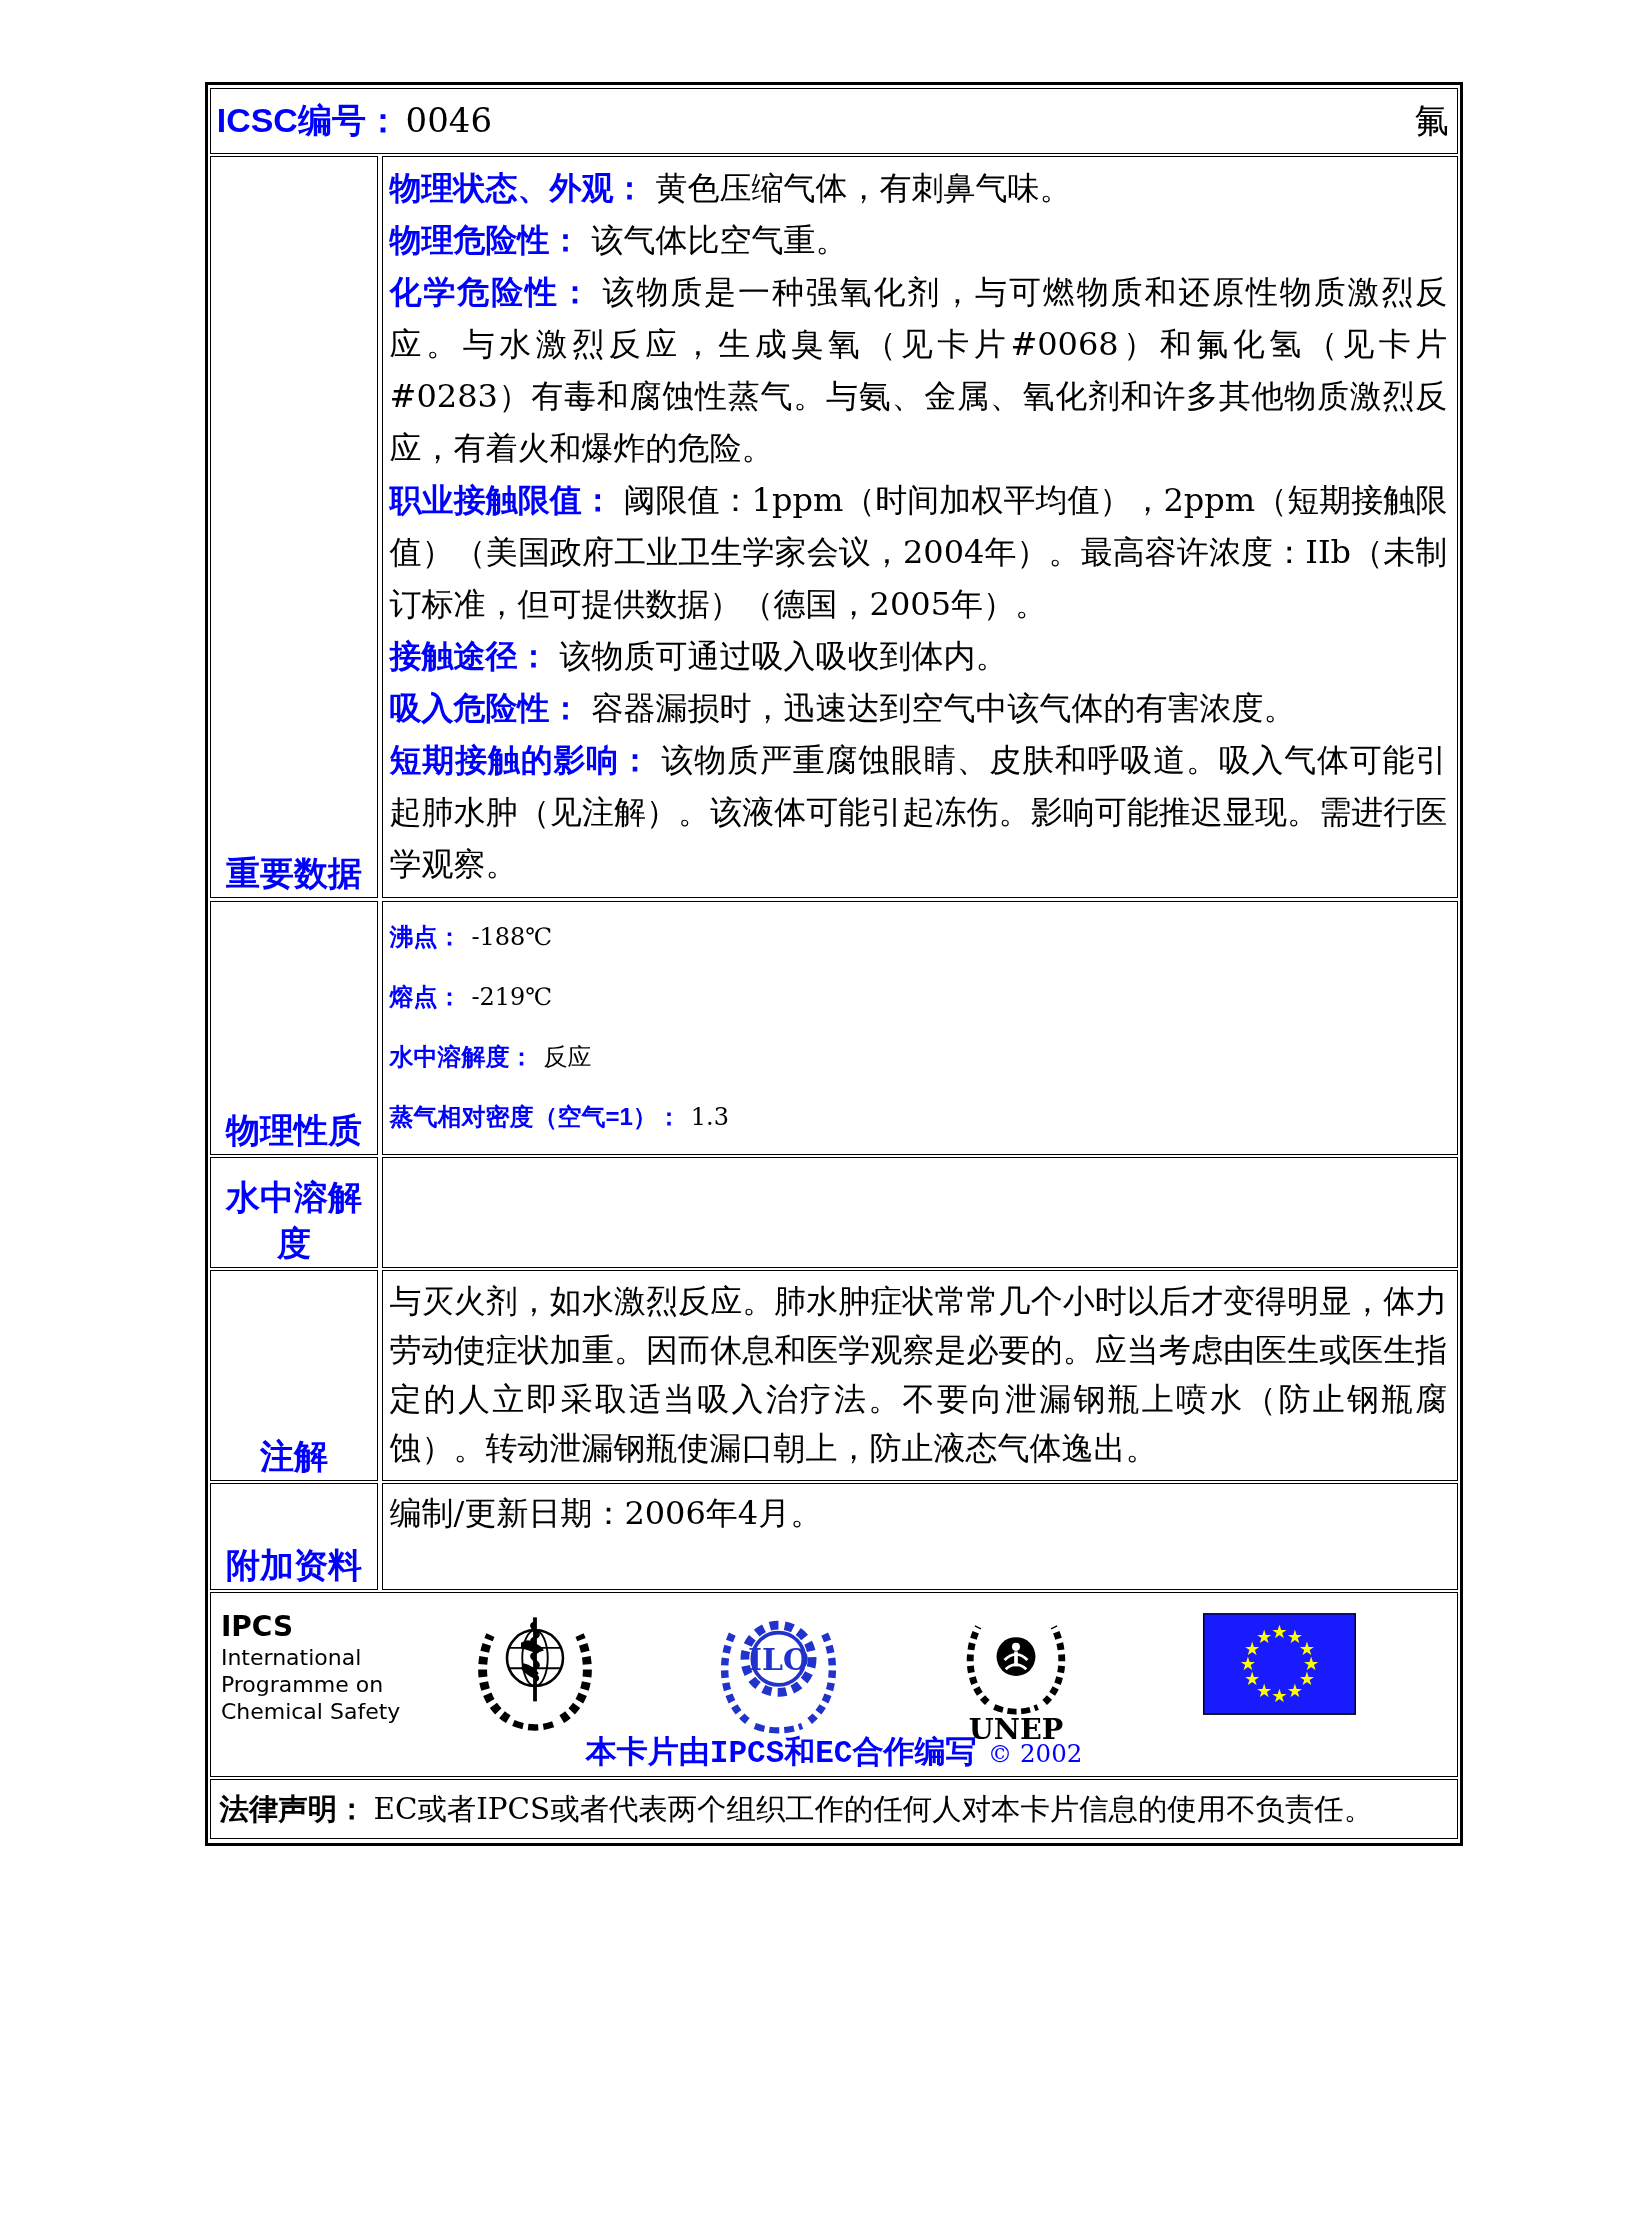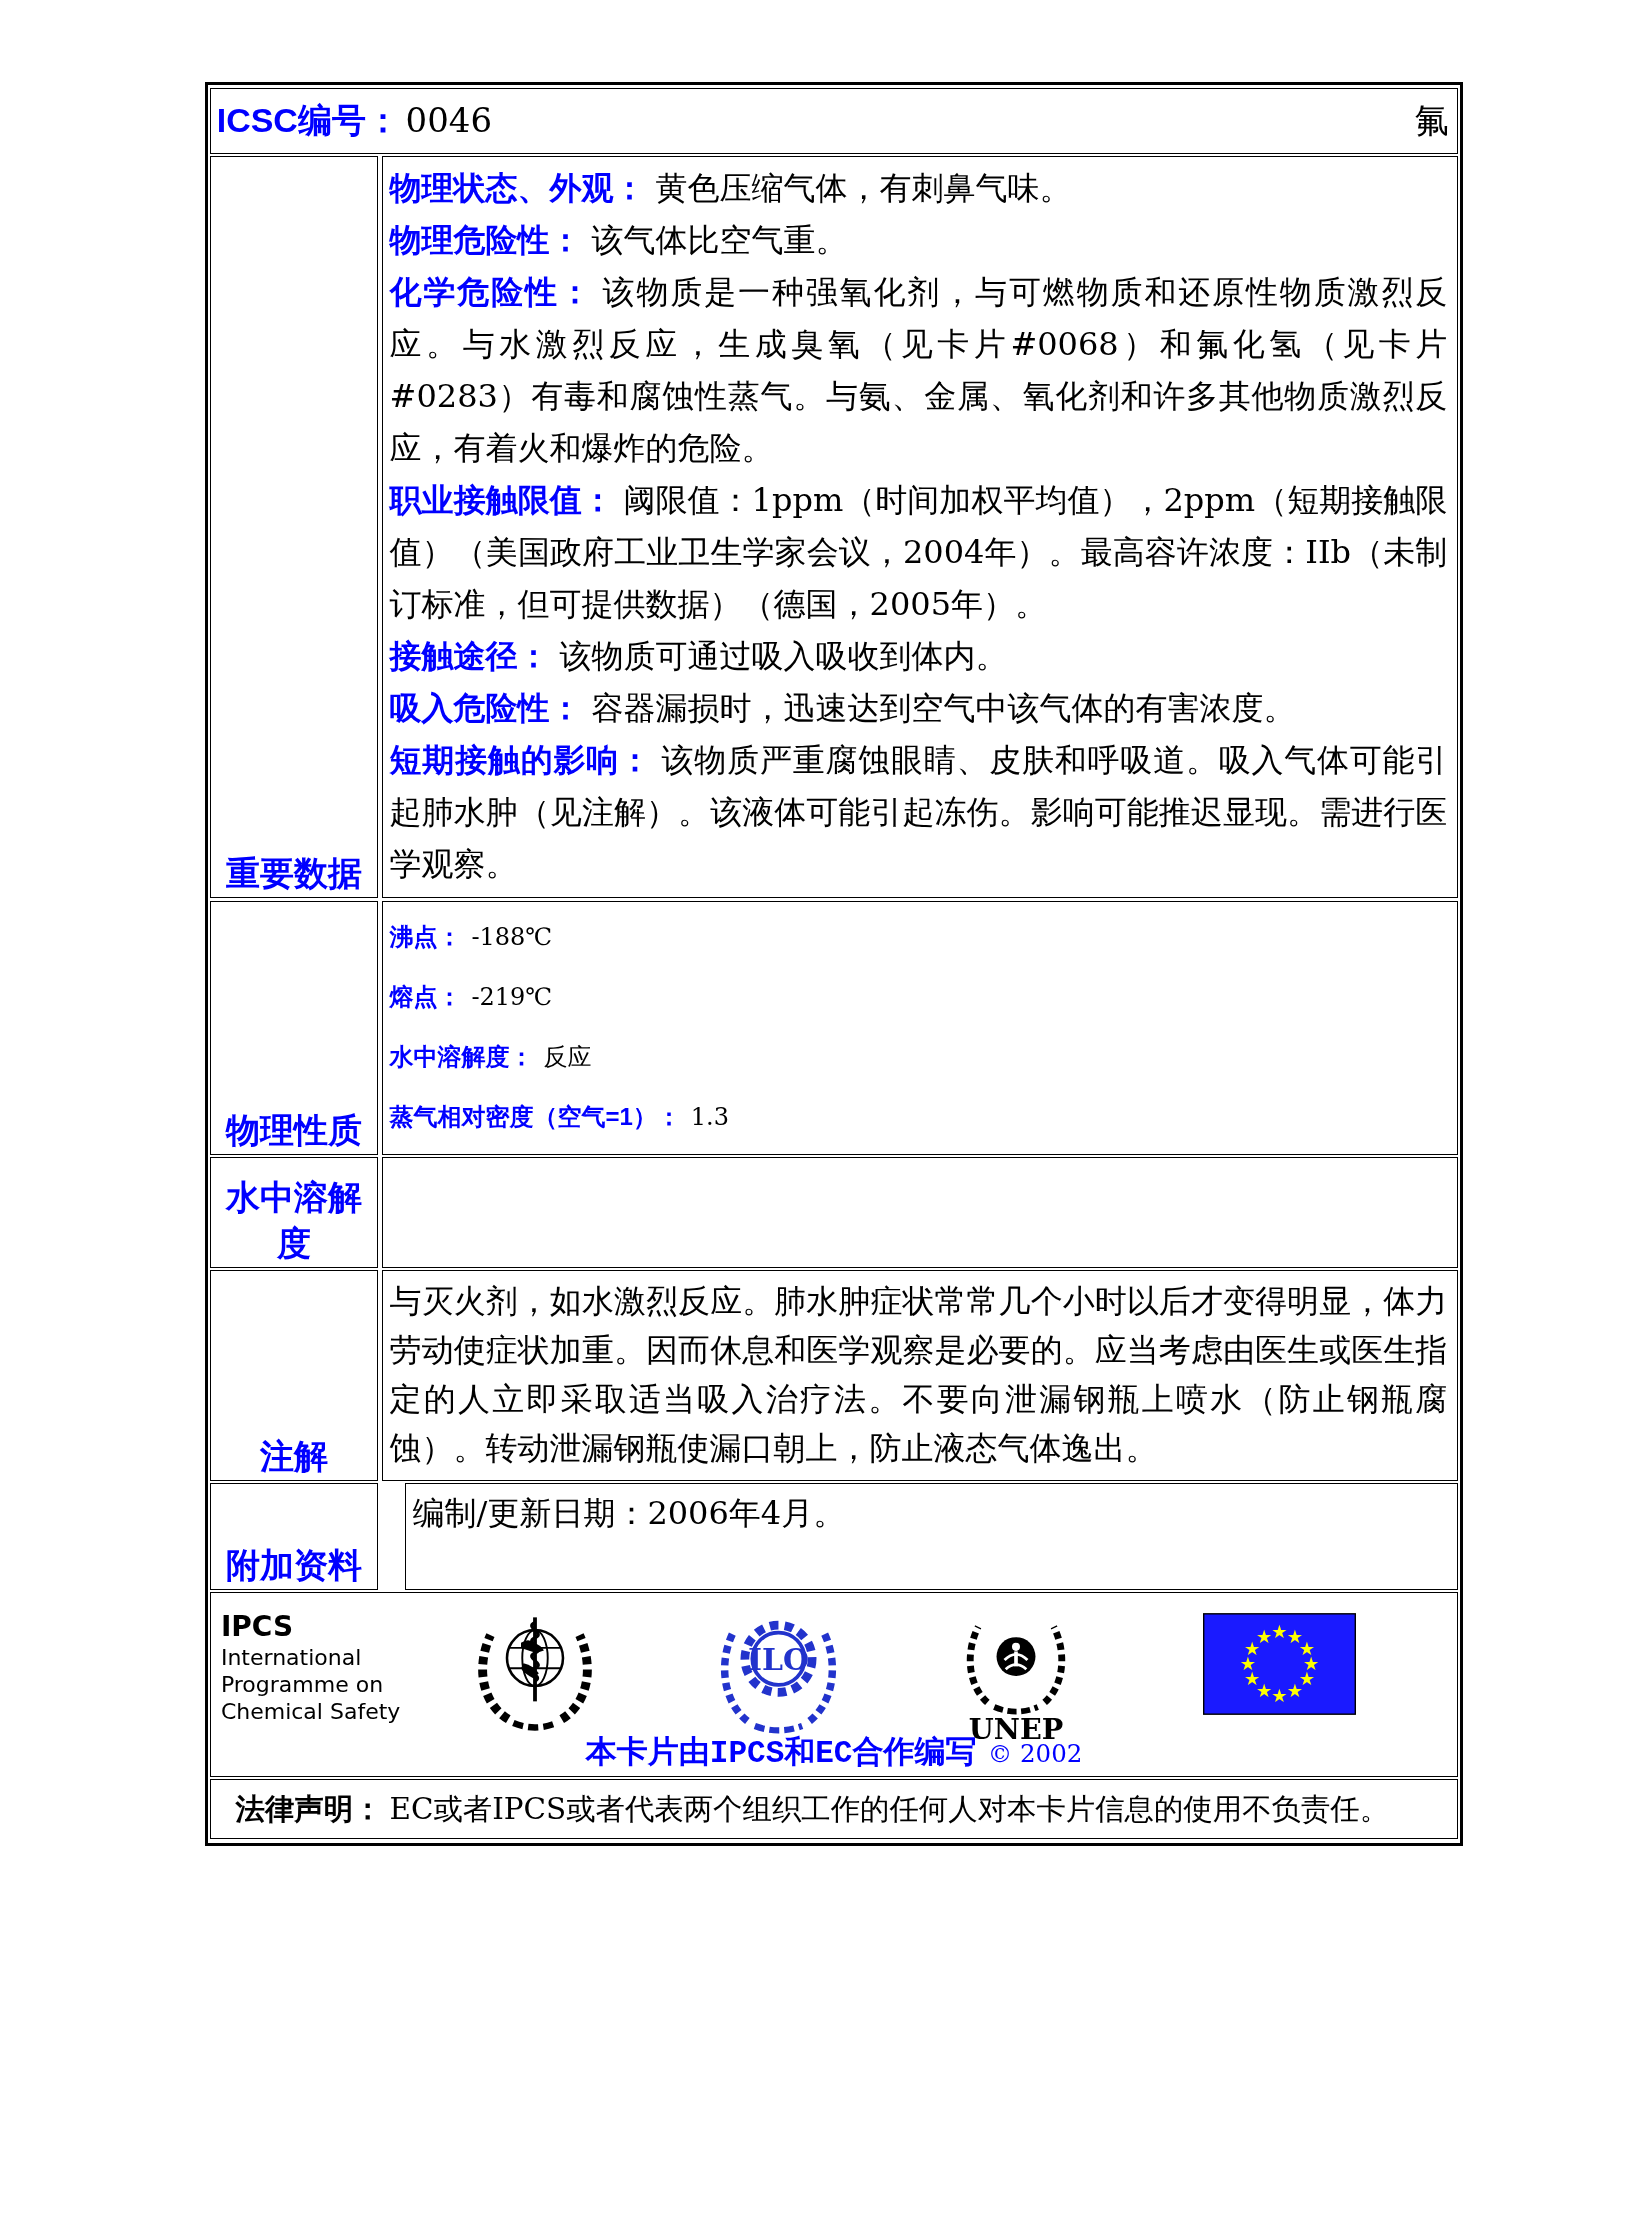--- a/index.html
+++ b/index.html
@@ -20,33 +20,33 @@
         font-family:"DejaVu Sans", sans-serif;}
   .blue-label{color:#0000ff;font-weight:bold;font-family:Liberation Sans, sans-serif;
         padding-right:9.8px;}
   .header-cell{display:flex;align-items:center;justify-content:space-between;
         height:66px;padding:0 8.4px 0 5.6px;font-size:34px;}
   .header-cell .blue-label{padding-right:5.6px;}
   .imp-item{font-size:32px;line-height:52px;text-align:justify;}
   .phys-line{font-size:24px;line-height:60px;}
   .env-cell{min-height:111px;}
   .notes-cell{font-size:32px;line-height:49px;text-align:justify;min-height:191px;}
-  .add-cell{min-height:107px;font-size:32px;line-height:46px;margin-left:23px;}
+  .add-cell{min-height:107px;font-size:32px;line-height:46px;}
   .footer-cell{position:relative;height:185px;}
   .ipcs-block{position:absolute;left:9.8px;top:17px;font-family:"DejaVu Sans", sans-serif;}
   .ipcs-title{font-size:28px;font-weight:bold;line-height:34px;}
   .ipcs-line{font-size:22px;line-height:27px;}
   .logo{position:absolute;}
   .credit-line{position:absolute;left:0;right:0;bottom:2.8px;text-align:center;
         color:#0000ff;}
   .credit-main{font-size:31px;font-weight:bold;font-family:Liberation Mono, monospace;}
   .credit-copy{font-size:24.5px;font-family:"DejaVu Serif", serif;margin-left:11.2px;}
   .legal-cell{min-height:60px;display:flex;align-items:center;padding:4.2px 8.4px;
         font-size:29.4px;line-height:38px;}
-  .legal-cell .blue-label{color:#000;padding-right:7px;margin-left:16px;}
+  .legal-cell .blue-label{color:#000;padding-right:7px;}
 </style>
 </head>
 <body>
 
 <div class="page">
 
 
   <div class="card">
 
     <div class="row">

